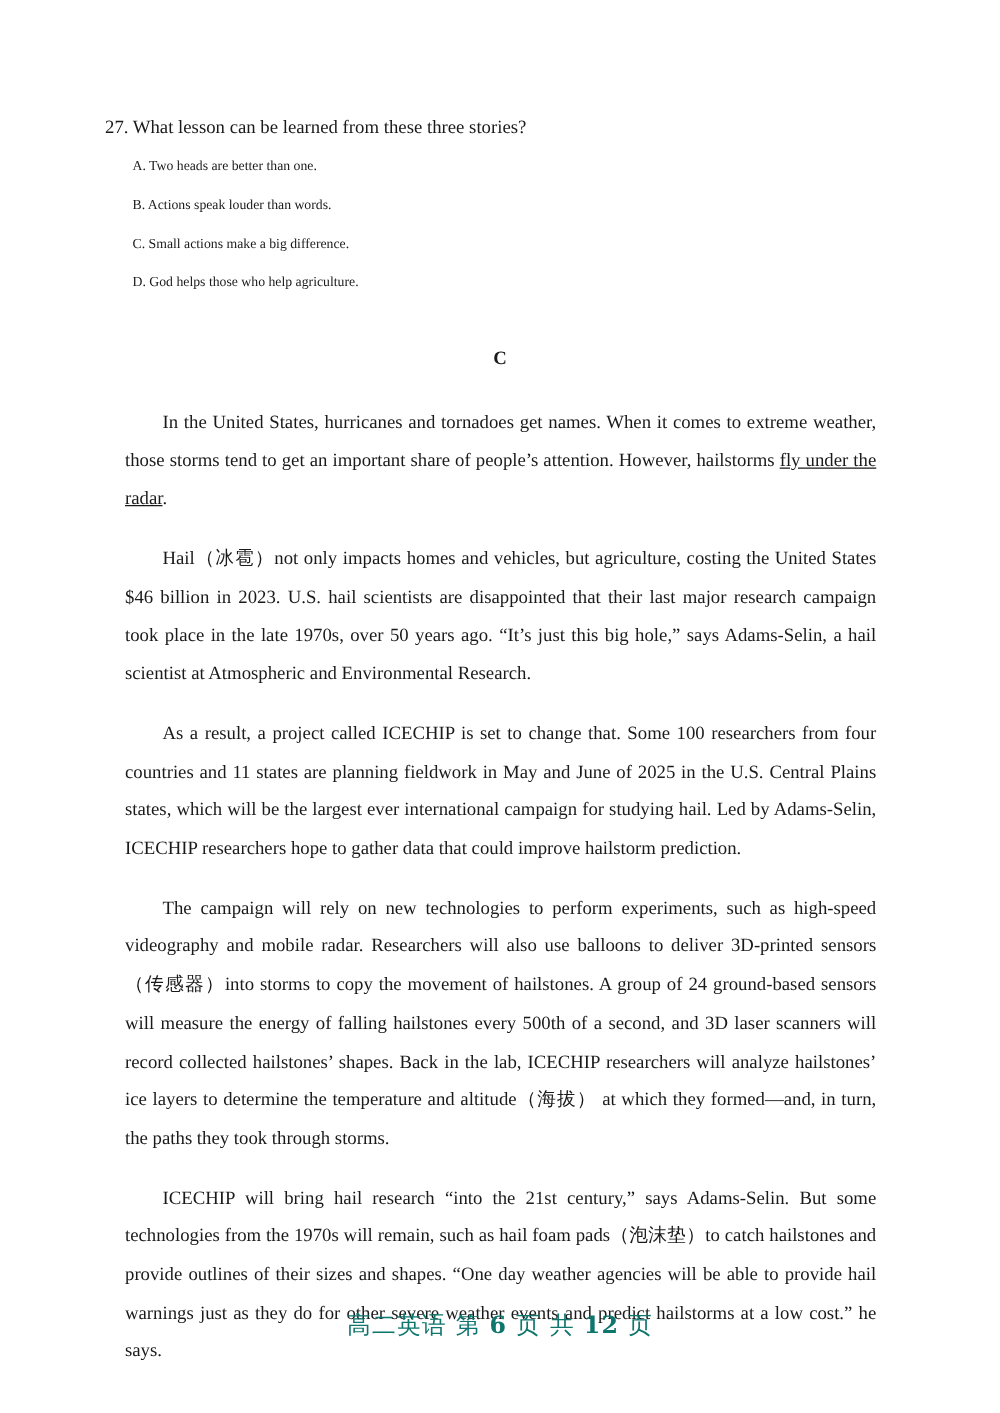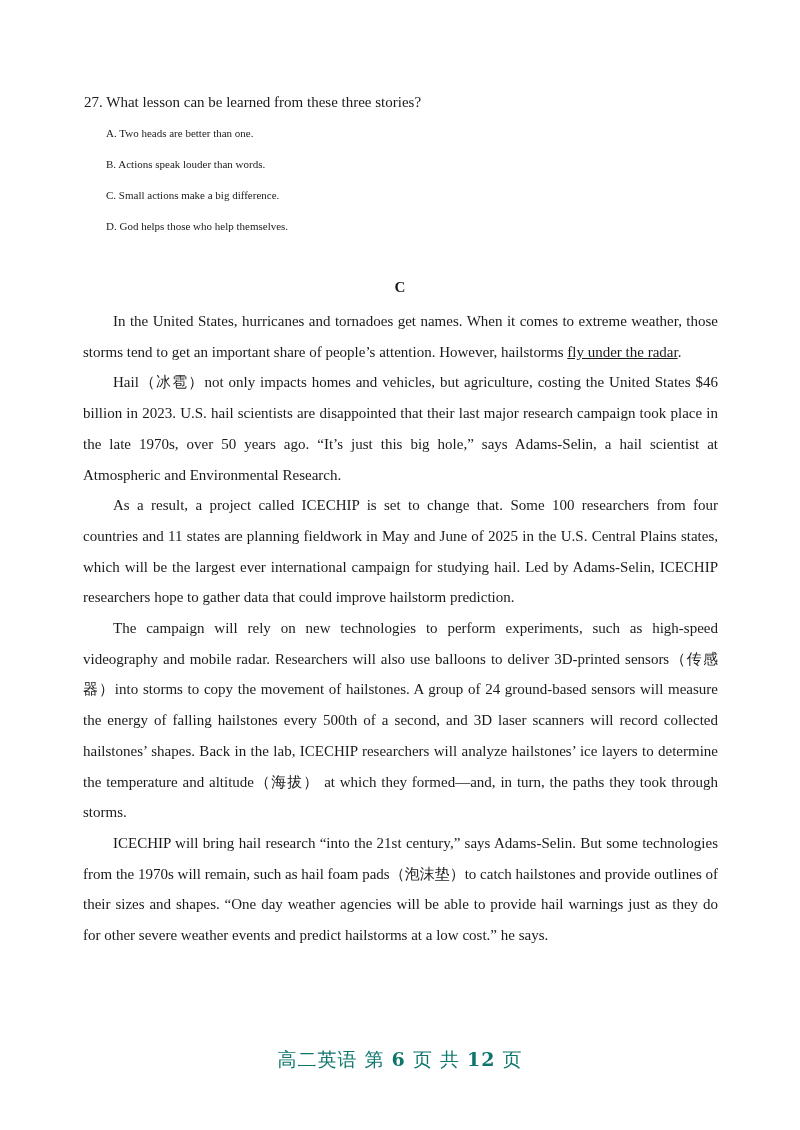--- a/index.html
+++ b/index.html
@@ -19,21 +19,21 @@
   }
   .section-letter {
     position: absolute; left: 0; width: 800px; top: 277px;
     text-align: center; font-size: 15px; font-weight: bold; line-height: 20px;
   }
   .passage {
     position: absolute; left: 83px; top: 306px; width: 635px;
     font-size: 15px; line-height: 30.7px;
   }
   .passage p {
-    margin: 0; text-indent: 2em; text-align: justify;
+    margin: 17px; text-indent: 2em; text-align: justify;
   }
   .underline { text-decoration: underline; }
   .footer {
     position: absolute; left: 0; width: 800px; top: 1047px;
     text-align: center; font-size: 19px; color: #0f766e;
     font-family: "DejaVu Serif", serif; letter-spacing: 1px;
   }
   .footer .num { font-weight: bold; }
 </style>
 </head>
@@ -53,21 +53,21 @@
   <div class="option" style="top:185px;">
     <span>C.</span>
     <span>Small actions make a big difference.</span>
   </div>
   <div class="option" style="top:154px;">
     <span>B.</span>
     <span>Actions speak louder than words.</span>
   </div>
   <div class="option" style="top:216px;">
     <span>D.</span>
-    <span>God helps those who help themselves.</span>
+    <span>God helps those who help agriculture.</span>
   </div>
 
   <div class="section-letter">C</div>
 
   <div class="passage">
     <p><span>In the United States, hurricanes and tornadoes get names. When it comes to extreme weather, those storms tend to get an important share of people’s attention. However, hailstorms </span><span class="underline">fly under the radar</span><span>.</span></p>
     <p>Hail（冰雹）not only impacts homes and vehicles, but agriculture, costing the United States $46 billion in 2023. U.S. hail scientists are disappointed that their last major research campaign took place in the late 1970s, over 50 years ago. “It’s just this big hole,” says Adams-Selin, a hail scientist at Atmospheric and Environmental Research.</p>
     <p>As a result, a project called ICECHIP is set to change that. Some 100 researchers from four countries and 11 states are planning fieldwork in May and June of 2025 in the U.S. Central Plains states, which will be the largest ever international campaign for studying hail. Led by Adams-Selin, ICECHIP researchers hope to gather data that could improve hailstorm prediction.</p>
     <p>The campaign will rely on new technologies to perform experiments, such as high-speed videography and mobile radar. Researchers will also use balloons to deliver 3D-printed sensors（传感器）into storms to copy the movement of hailstones. A group of 24 ground-based sensors will measure the energy of falling hailstones every 500th of a second, and 3D laser scanners will record collected hailstones’ shapes. Back in the lab, ICECHIP researchers will analyze hailstones’ ice layers to determine the temperature and altitude（海拔） at which they formed—and, in turn, the paths they took through storms.</p>
     <p>ICECHIP will bring hail research “into the 21st century,” says Adams-Selin. But some technologies from the 1970s will remain, such as hail foam pads（泡沫垫）to catch hailstones and provide outlines of their sizes and shapes. “One day weather agencies will be able to provide hail warnings just as they do for other severe weather events and predict hailstorms at a low cost.” he says.</p>

